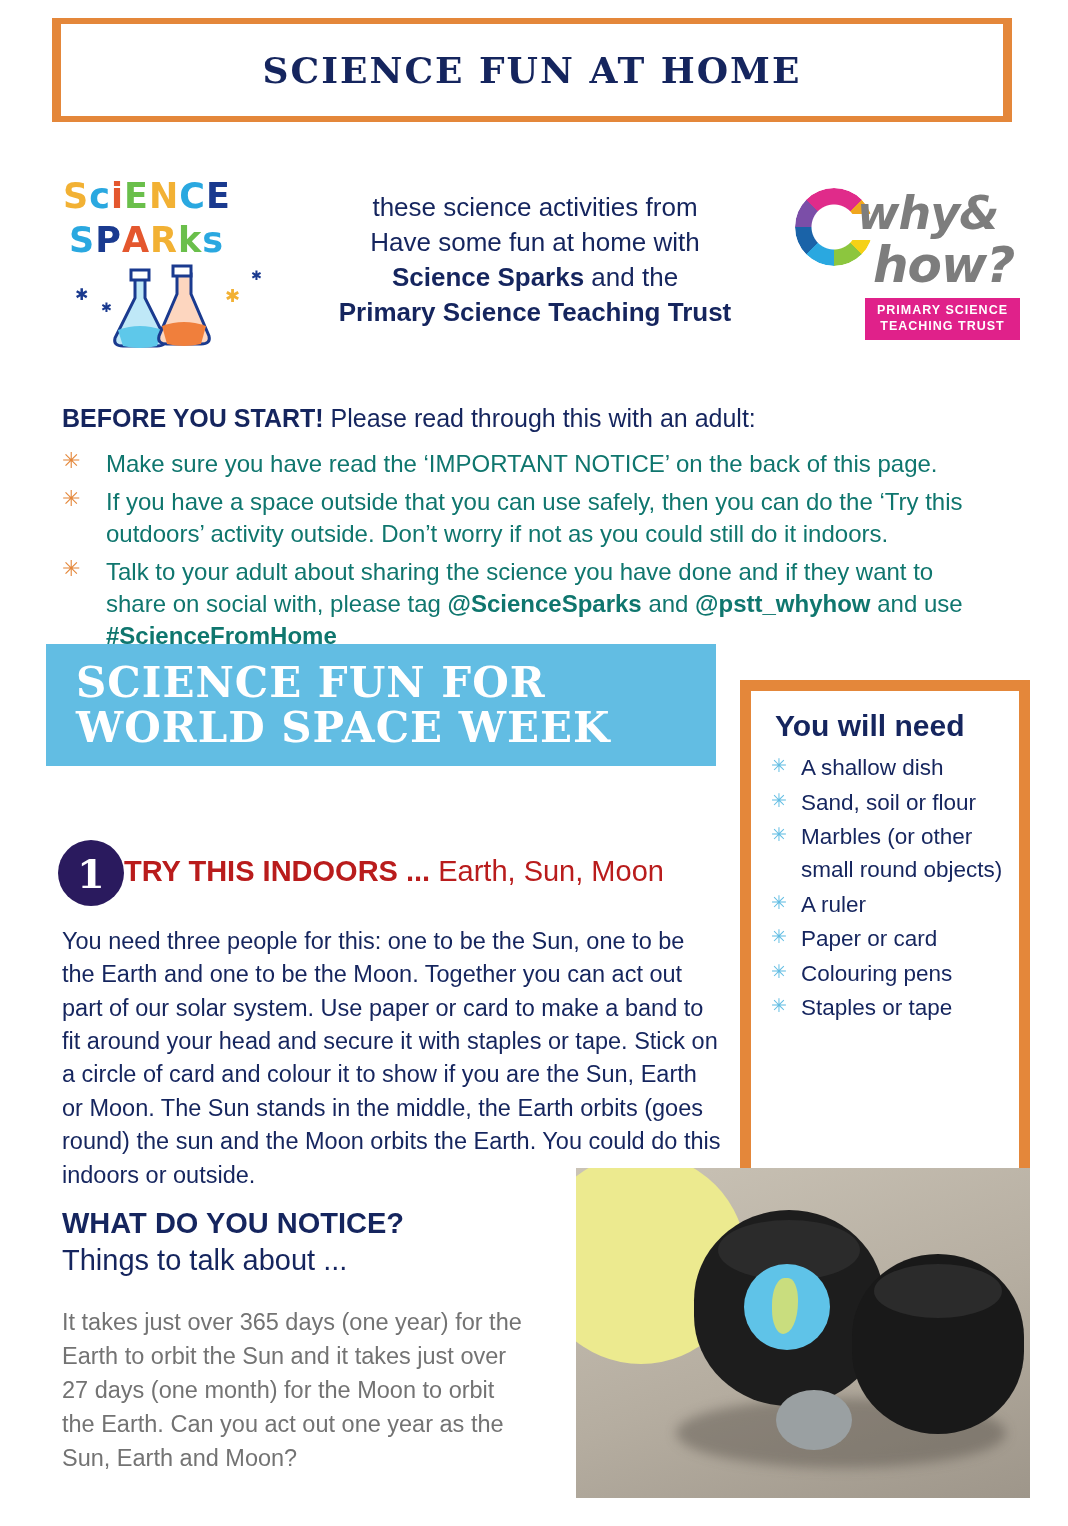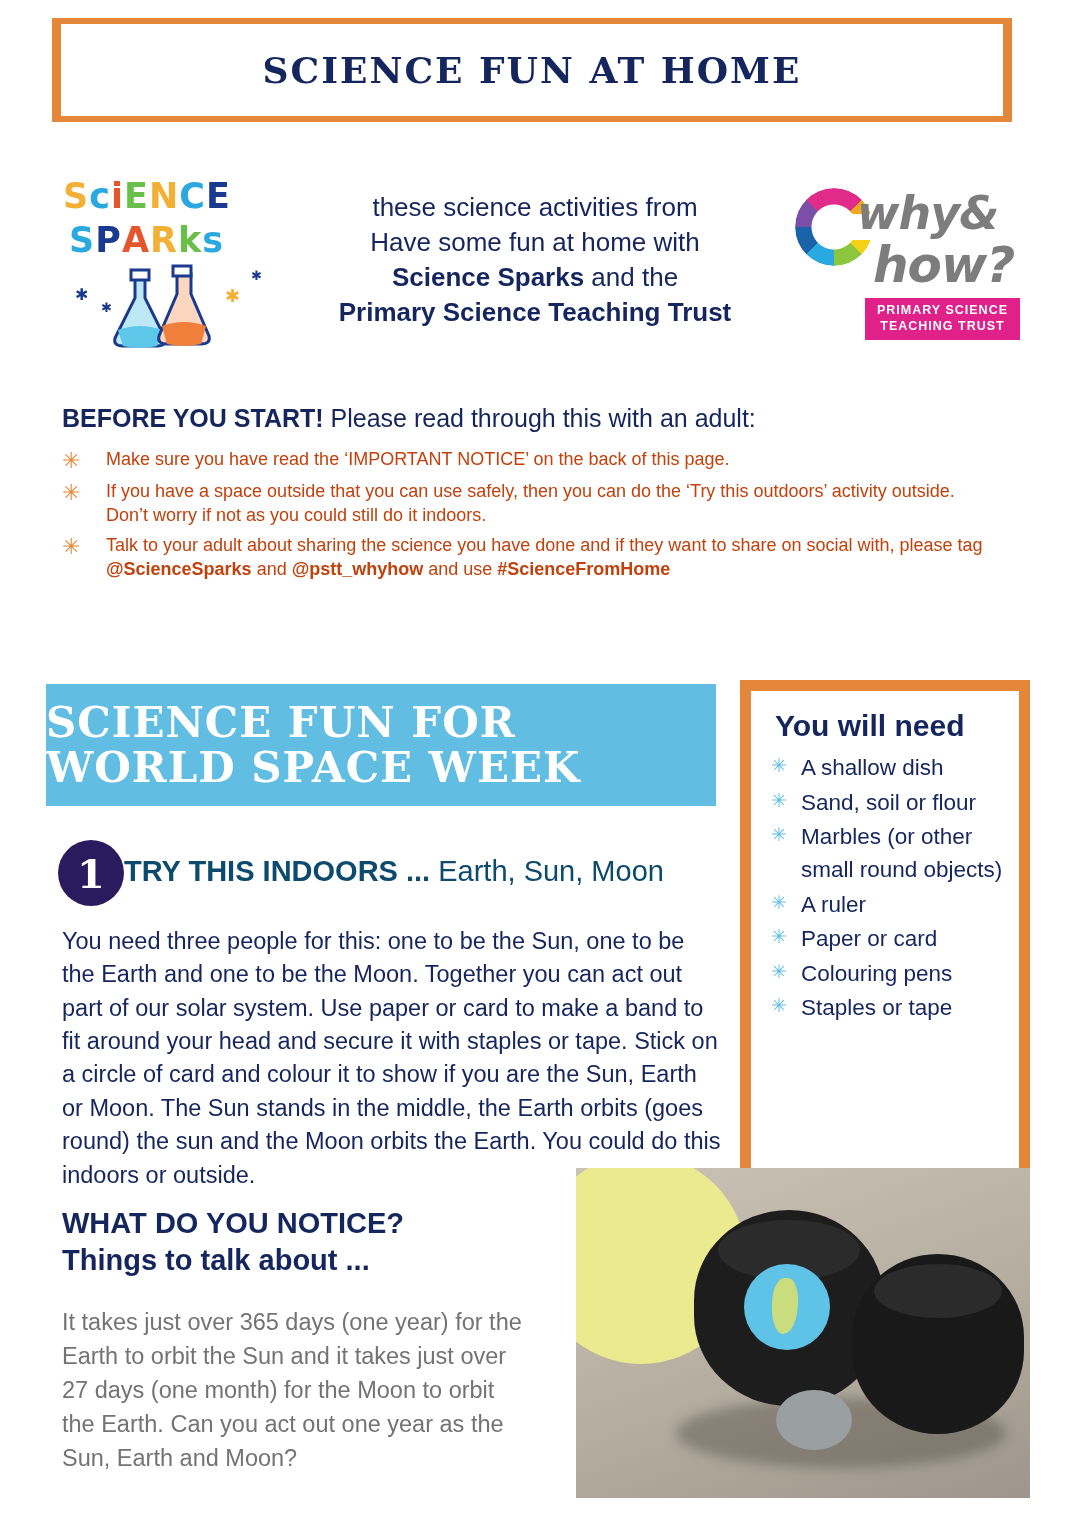--- a/index.html
+++ b/index.html
@@ -174,36 +174,37 @@
     margin-bottom: 6px;
   }
   .bullet-star {
     color: #e4873a;
     font-size: 22px;
     line-height: 1.2;
     width: 44px;
     flex: 0 0 44px;
   }
   .bullet-text {
-    font-size: 18px;
+    font-size: 24px;
     line-height: 1.33;
-    color: #c2410c;
+    color: #0f766e;
   }
   .bullet-text b { font-weight: bold; }
 
   
   #space-week-banner {
     position: absolute;
     left: 46px;
-    top: 684px;
+    top: 644px;
     width: 670px;
     height: 122px;
     background: #62bde3;
     display: flex;
     align-items: center;
+    padding-left: 30px;
     box-sizing: border-box;
   }
   #space-week-banner .txt {
     font-family: "DejaVu Serif", serif;
     font-weight: bold;
     font-size: 42px;
     line-height: 1.08;
     color: #ffffff;
     letter-spacing: 1px;
   }
@@ -259,21 +260,21 @@
     font-size: 40px;
     display: flex;
     align-items: center;
     justify-content: center;
   }
   #step-heading {
     position: absolute;
     left: 124px;
     top: 855px;
     font-size: 29px;
-    color: #0c4a6e;
+    color: #b91c1c;
   }
   #step-heading .light { font-weight: normal; }
 
   #step-body {
     position: absolute;
     left: 62px;
     top: 925px;
     width: 660px;
     font-size: 23.5px;
     line-height: 1.42;
@@ -282,21 +283,21 @@
 
   #notice-heading {
     position: absolute;
     left: 62px;
     top: 1205px;
     width: 480px;
     font-size: 29px;
     line-height: 1.28;
     color: #15255e;
   }
-  #notice-heading .l2 { font-weight: bold; }
+  #notice-heading .l2 { font-weight: normal; }
 
   #notice-body {
     position: absolute;
     left: 62px;
     top: 1305px;
     width: 470px;
     font-size: 23.5px;
     line-height: 1.45;
     color: #737373;
   }

